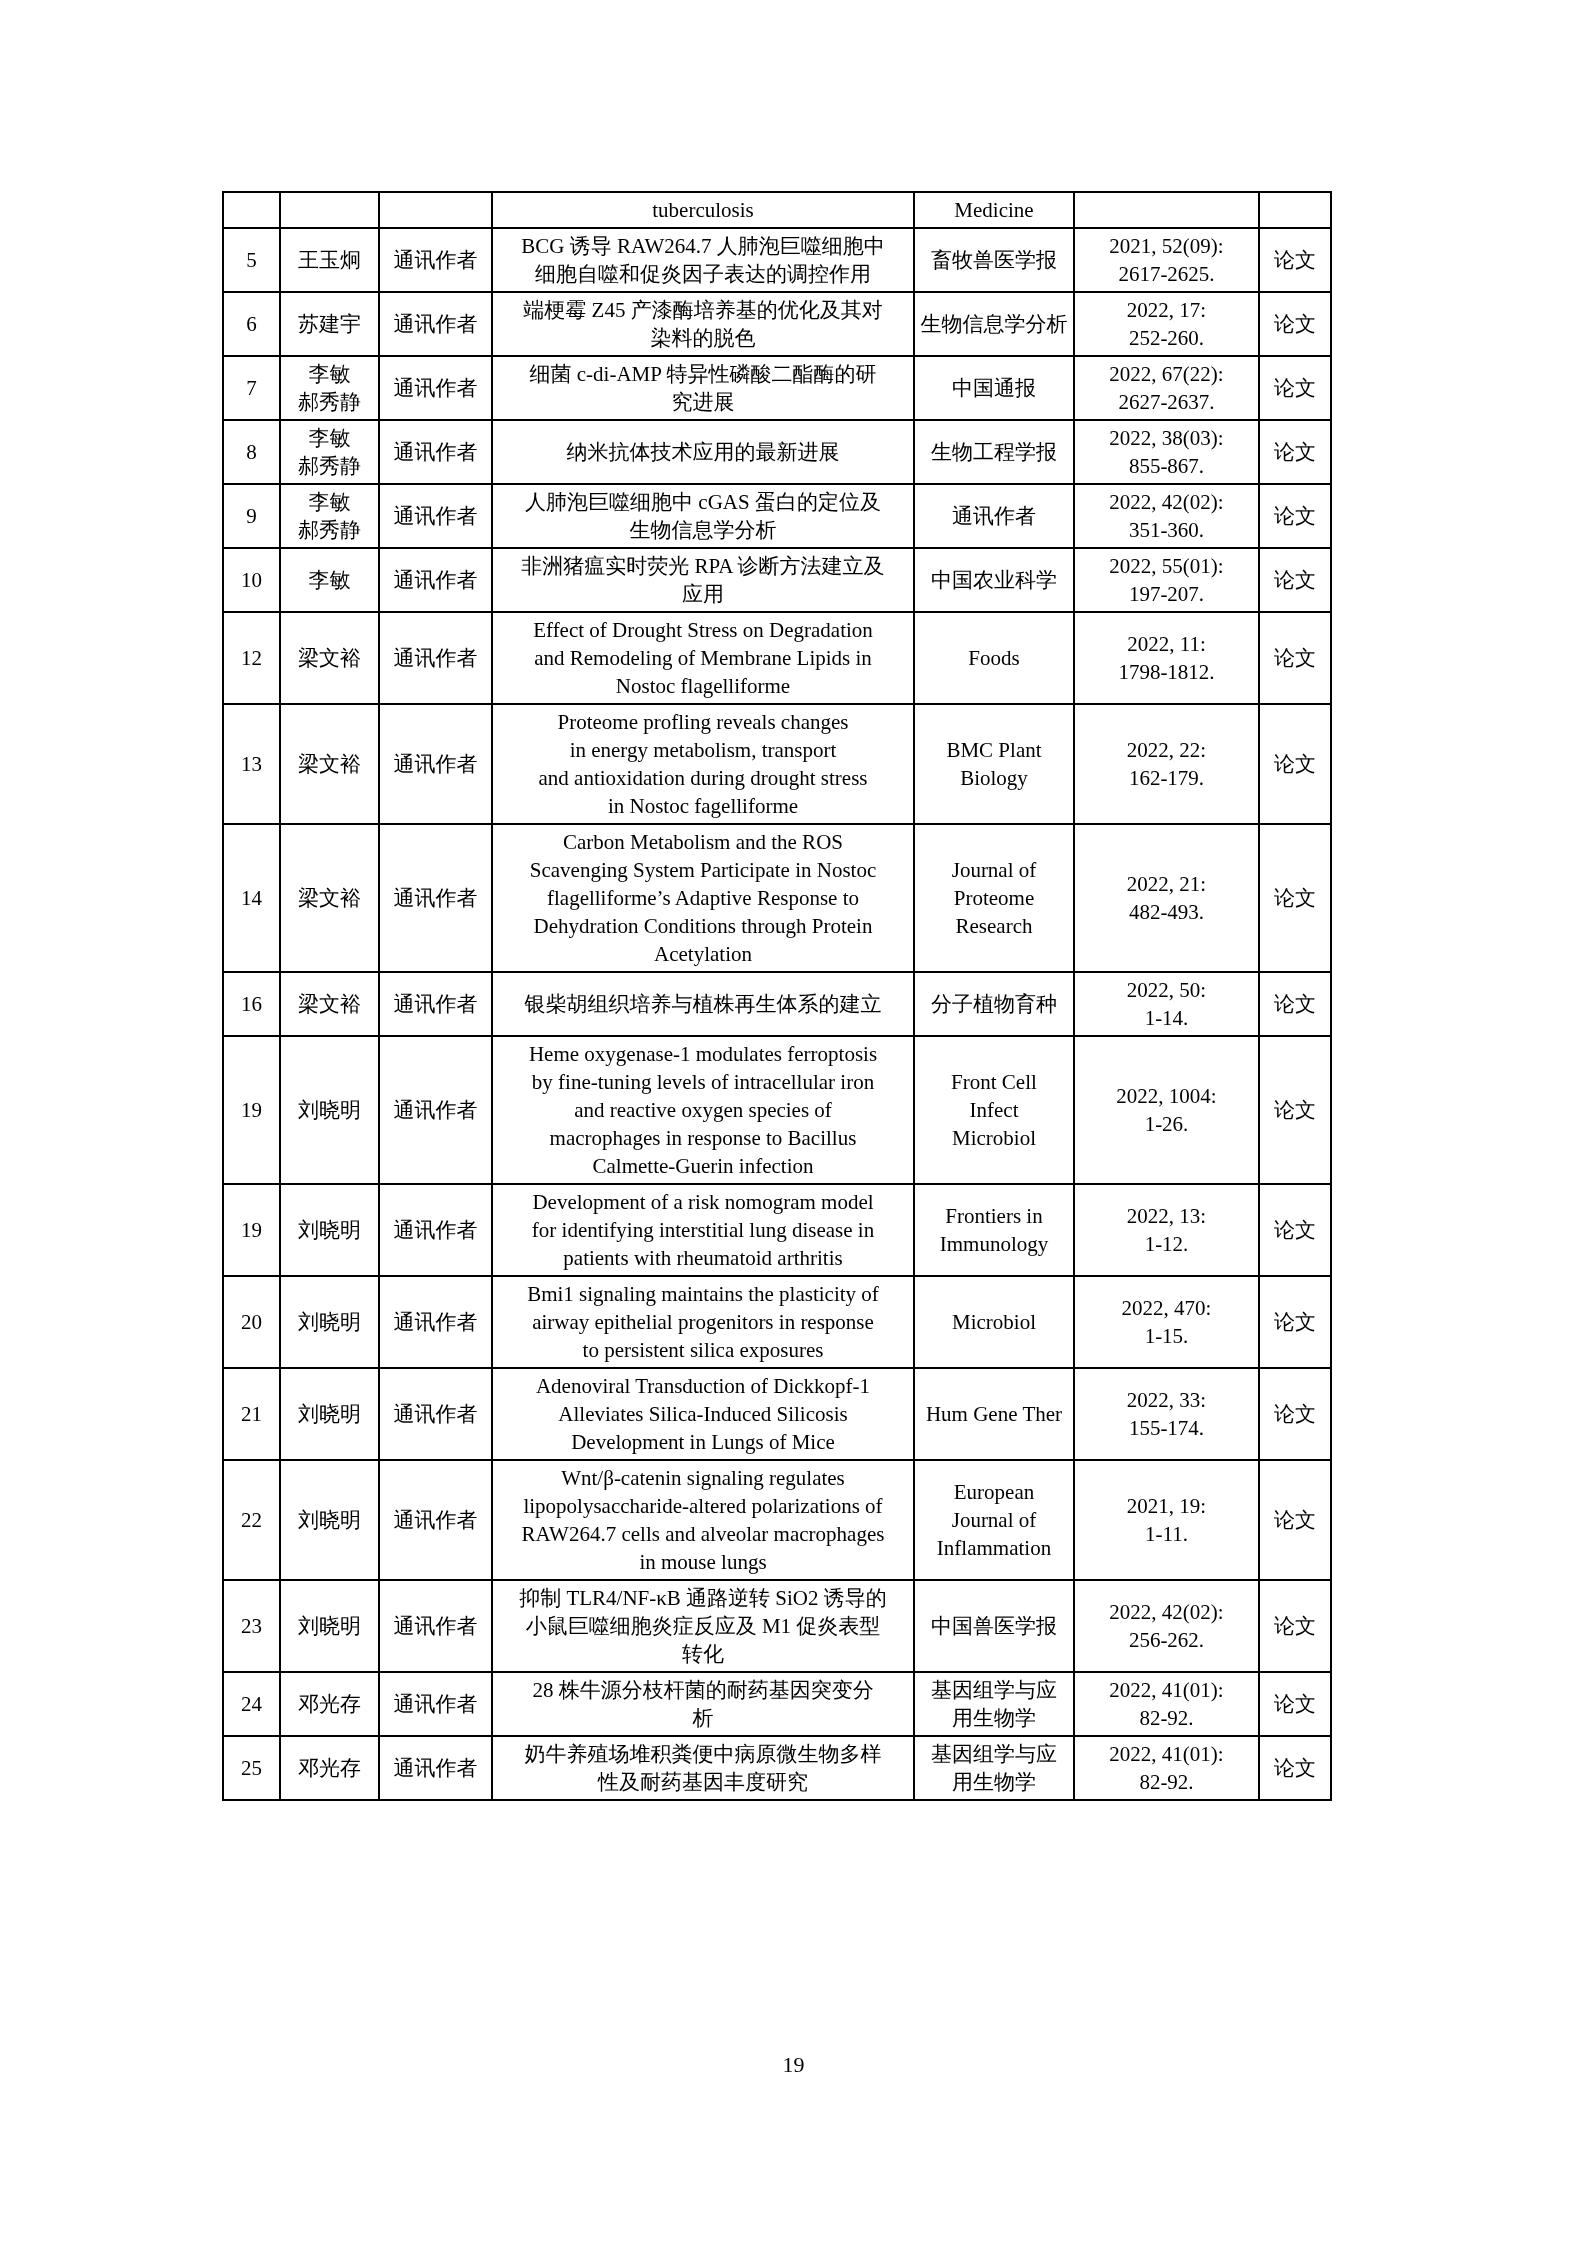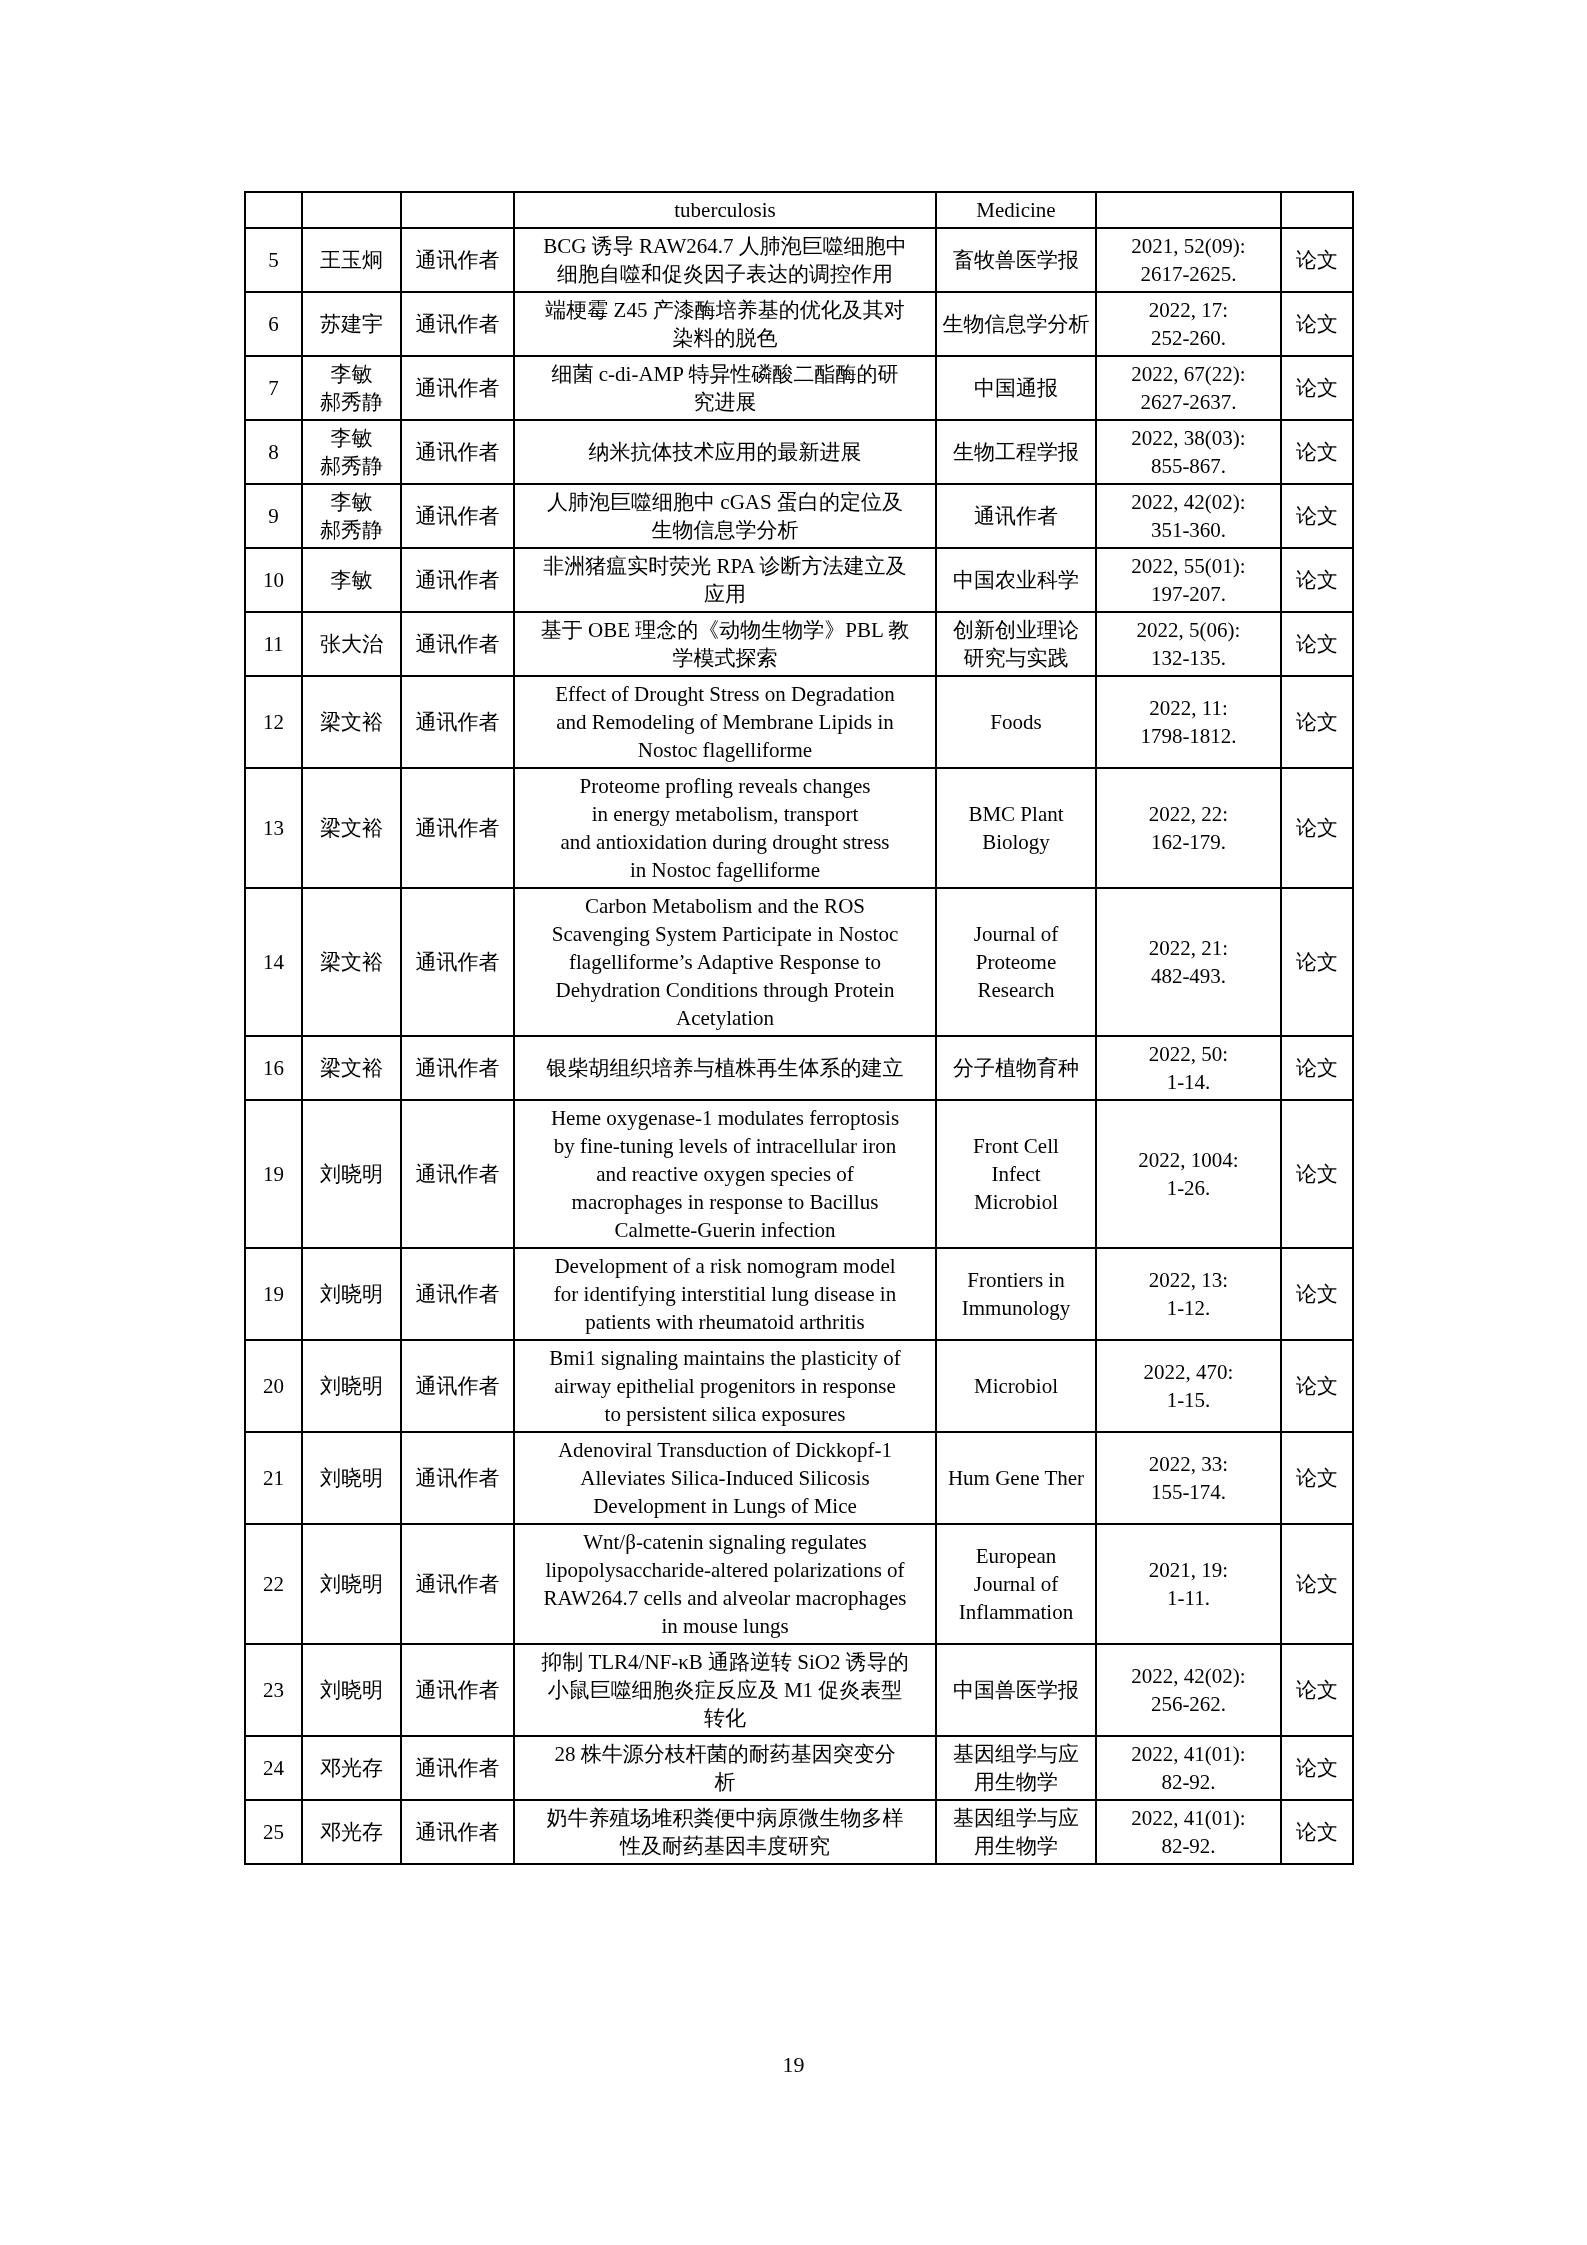--- a/index.html
+++ b/index.html
@@ -11,21 +11,21 @@
     position: relative;
     width: 1587px;
     height: 2245px;
     margin: 0 auto;
     background: #ffffff;
     font-family: "Liberation Serif", "DejaVu Serif", serif;
     color: #000000;
   }
   table.pub-table {
     position: absolute;
-    left: 244px;
+    left: 222px;
     top: 191px;
     width: 1108px;
     border-collapse: collapse;
     table-layout: fixed;
   }
   table.pub-table td {
     border: 2px solid #000000;
     padding: 3px 4px;
     text-align: center;
     vertical-align: middle;
@@ -134,32 +134,20 @@
           <td class="c-author">李敏</td>
           <td class="c-role">通讯作者</td>
           <td class="c-title">非洲猪瘟实时荧光 RPA 诊断方法建立及
 应用</td>
           <td class="c-journal">中国农业科学</td>
           <td class="c-volume">2022, 55(01):
 197-207.</td>
           <td class="c-type">论文</td>
         </tr>
         <tr>
-          <td class="c-no">11</td>
-          <td class="c-author">张大治</td>
-          <td class="c-role">通讯作者</td>
-          <td class="c-title">基于 OBE 理念的《动物生物学》PBL 教
-学模式探索</td>
-          <td class="c-journal">创新创业理论
-研究与实践</td>
-          <td class="c-volume">2022, 5(06):
-132-135.</td>
-          <td class="c-type">论文</td>
-        </tr>
-        <tr>
           <td class="c-no">12</td>
           <td class="c-author">梁文裕</td>
           <td class="c-role">通讯作者</td>
           <td class="c-title">Effect of Drought Stress on Degradation
 and Remodeling of Membrane Lipids in
 Nostoc flagelliforme</td>
           <td class="c-journal">Foods</td>
           <td class="c-volume">2022, 11:
 1798-1812.</td>
           <td class="c-type">论文</td>

